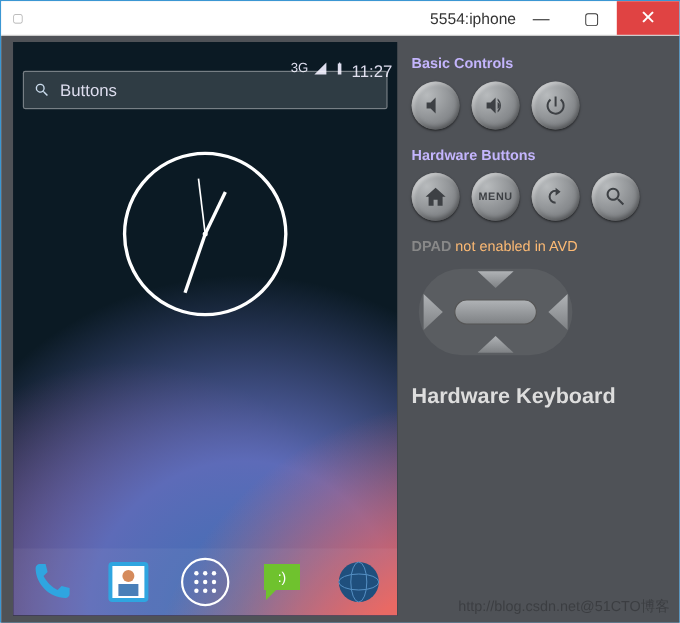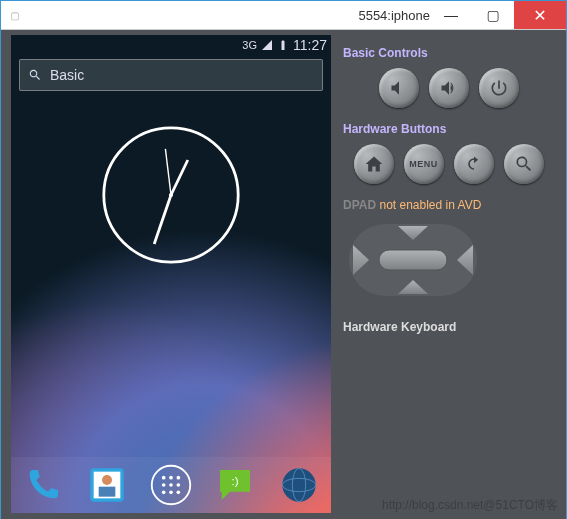--- a/index.html
+++ b/index.html
@@ -12,39 +12,39 @@
   .winmax { color:#333; }
   .winclose { background:#e04343; color:#fff; width:52px; font-size:16px; }
   .favicon { width:28px; height:28px; display:flex; align-items:center; justify-content:center; color:#aaa; font-size:10px; }
   .content { display:flex; height:calc(100% - 28px); background:#4f5257; }
   .phone { width:320px; height:100%; background:#0b1a24; position:relative; overflow:hidden; margin-left:10px; margin-top:5px; margin-bottom:5px; height:478px; }
   .bg { position:absolute; inset:0; background:
       radial-gradient(circle at 120% 120%, #e8615c 0%, #e8615c 18%, transparent 40%),
       radial-gradient(circle at 60% 100%, #3b6fb3 0%, #5d6bb8 25%, transparent 55%),
       radial-gradient(circle at 30% 100%, #a94c7a 0%, transparent 40%),
       #0b1a24; }
-  .statusbar { position:absolute; top:0; right:0; height:20px; display:flex; align-items:center; color:#dde; font-size:11px; gap:4px; padding:0 4px; z-index:5; }
+  .statusbar { position:absolute; top:0; right:0; height:20px; display:flex; color:#dde; font-size:11px; gap:4px; padding:16px 4px; z-index:5; }
   .statusbar svg { width:12px; height:12px; fill:#dde; }
   .gbar { position:absolute; top:24px; left:8px; right:8px; height:30px; background:rgba(255,255,255,0.15); border:1px solid rgba(255,255,255,0.35); border-radius:2px; display:flex; align-items:center; color:#dde; font-size:14px; padding:0 8px; z-index:5; }
   .gbar svg { width:14px; height:14px; fill:#cde; margin-right:8px; }
   .clockw { position:absolute; top:90px; left:50%; transform:translateX(-50%); width:140px; height:140px; z-index:5; }
   .clockw svg { width:100%; height:100%; }
   .dock { position:absolute; bottom:0; left:0; right:0; height:56px; background:rgba(255,255,255,0.05); display:flex; justify-content:space-around; align-items:center; z-index:5; }
   .dicon { width:44px; height:44px; display:flex; align-items:center; justify-content:center; }
   .side { flex:1; padding:10px 12px; color:#ccc; }
   .sechead { font-weight:bold; font-size:12px; color:#c4b5fd; margin:6px 0 8px; }
-  .btnrow { display:flex; gap:10px; margin-bottom:14px;justify-content:center; }
+  .btnrow { display:flex; gap:10px; margin-bottom:14px; }
   .rbtn { width:40px; height:40px; border-radius:50%; background:radial-gradient(circle at 32% 28%, #b8bbbd, #8c8f92 55%, #6f7276); box-shadow:0 1px 2px rgba(0,0,0,0.6), inset -1px -2px 4px rgba(0,0,0,0.35), inset 2px 2px 3px rgba(255,255,255,0.45); display:flex; align-items:center; justify-content:center; cursor:pointer; }
   .rbtn svg { width:20px; height:20px; fill:#3d4044; }
   .menutxt { font-size:9px; font-weight:bold; color:#3d4044; letter-spacing:0.5px; }
   .dpadlbl { font-size:12px; color:#888; font-weight:bold; }
   .dpadlbl .off { color:#fdba74; font-weight:normal; }
   .dpad { width:140px; height:84px; margin-top:6px; position:relative; }
   .dpad svg { width:100%; height:100%; }
-  .kbd { font-size:12px; color:#ddd; font-weight:bold; margin-top:18px; }
+  .kbd { font-size:18px; color:#ddd; font-weight:bold; margin-top:18px; }
   .kbdsub { font-size:11px; color:#bbb; font-weight:normal; }
   .watermark { position:absolute; bottom:4px; right:8px; color:rgba(0,0,0,0.25); font-size:12px; pointer-events:none; font-family:Arial; }
 </style>
 </head>
 <body>
 
 <div class="win">
   <div class="titlebar">
     <div class="favicon">▢</div>
     <div class="title">5554:iphone</div>
@@ -68,21 +68,21 @@
         <svg viewBox="0 0 24 24">
             <path d="M15 4h-2V2h-2v2H9v18h6V4z"></path>
           </svg>
         <span style="font-size:14px">11:27</span>
       </div>
 
       <div class="gbar">
         <svg viewBox="0 0 24 24">
             <path d="M15.5 14h-.8l-.3-.3a6.5 6.5 0 10-.7.7l.3.3v.8l5 5 1.5-1.5-5-5zm-6 0a4.5 4.5 0 110-9 4.5 4.5 0 010 9z"></path>
           </svg>
-        <span>Basic</span>
+        <span>Buttons</span>
       </div>
 
       <div class="clockw">
         <svg viewBox="0 0 100 100">
           <circle cx="50" cy="50" r="48" fill="none" stroke="#fff" stroke-width="2"></circle>
           <line x1="50" y1="50" x2="62" y2="25" stroke="#fff" stroke-width="2"></line>
           <line x1="50" y1="50" x2="38" y2="85" stroke="#fff" stroke-width="2"></line>
           <line x1="50" y1="50" x2="46" y2="17" stroke="#fff" stroke-width="1"></line>
           <circle cx="50" cy="50" r="1.5" fill="#fff"></circle>
         </svg>

